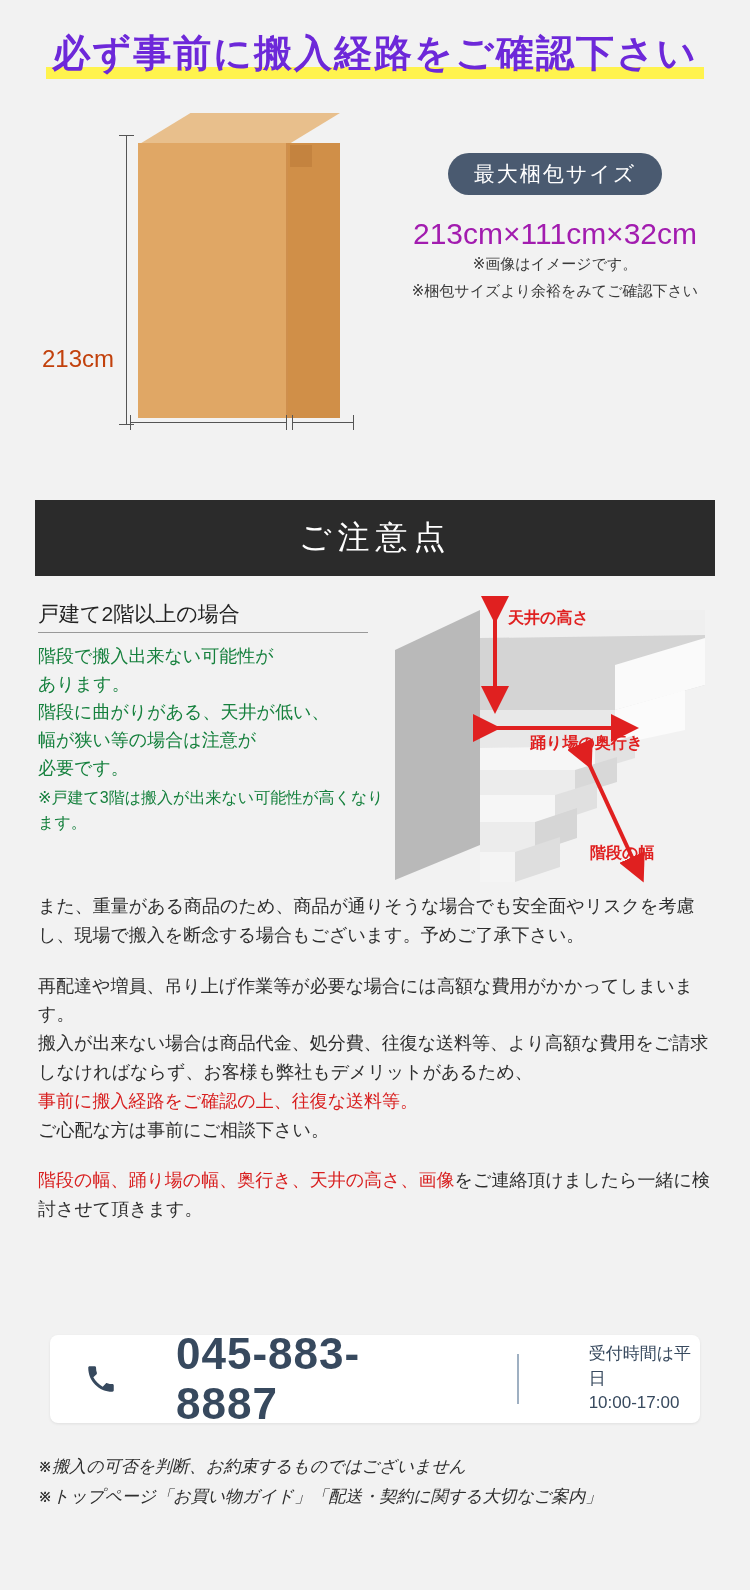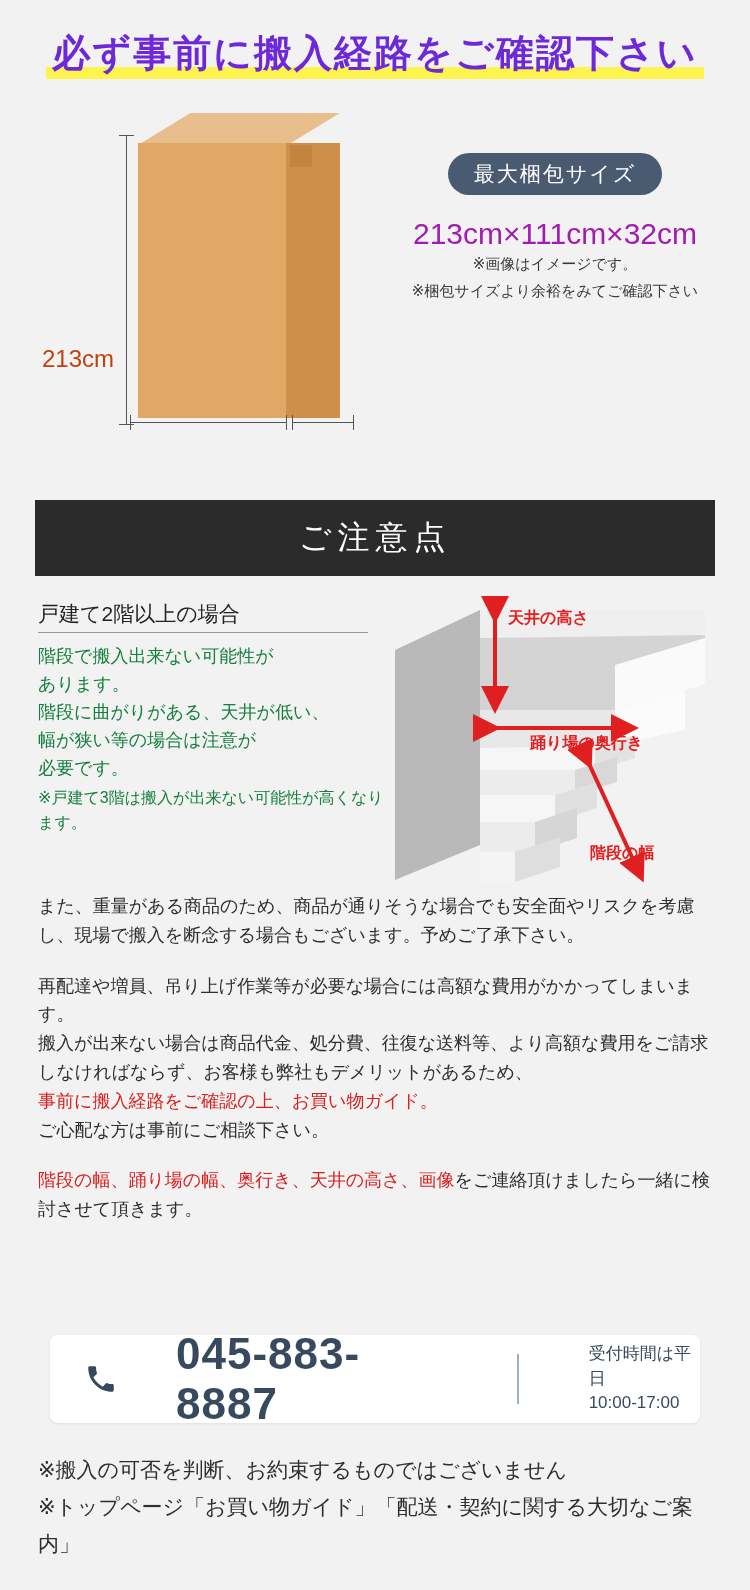--- a/index.html
+++ b/index.html
@@ -316,23 +316,24 @@
     color: #37495e;
     line-height: 1.45;
   }
 
   
   .footer-notes {
     position: absolute;
     left: 38px;
     top: 1452px;
     width: 680px;
-    font-size: 21px;
+    font-size: 17px;
     line-height: 1.75;
     color: #2e2e2e;
+    font-style: italic;
   }
 </style>
 </head>
 <body>
 
 <div class="page">
 
   <div class="header">
     <div class="header-title">
       <span class="hl"></span>
@@ -418,21 +419,21 @@
       <span class="stair-lbl lbl-land">踊り場の奥行き</span>
       <span class="stair-lbl lbl-width">階段の幅</span>
     </div>
   </div>
 
   <div class="paras">
     <p>また、重量がある商品のため、商品が通りそうな場合でも安全面やリスクを考慮し、現場で搬入を断念する場合もございます。予めご了承下さい。</p>
     <p>
       <span>再配達や増員、吊り上げ作業等が必要な場合には高額な費用がかかってしまいます。</span><br>
       <span>搬入が出来ない場合は商品代金、処分費、往復な送料等、より高額な費用をご請求しなければならず、お客様も弊社もデメリットがあるため、</span><br>
-      <span class="red">事前に搬入経路をご確認の上、お買い物ガイド。</span><br>
+      <span class="red">事前に搬入経路をご確認の上、往復な送料等。</span><br>
       <span>ご心配な方は事前にご相談下さい。</span>
     </p>
     <p>
       <span class="red">階段の幅、踊り場の幅、奥行き、天井の高さ、画像</span><span>をご連絡頂けましたら一緒に検討させて頂きます。</span>
     </p>
   </div>
 
   <div class="phone-box">
     <span class="phone-icon">
       <svg width="34" height="34" viewBox="0 0 24 24" fill="#37495e">

